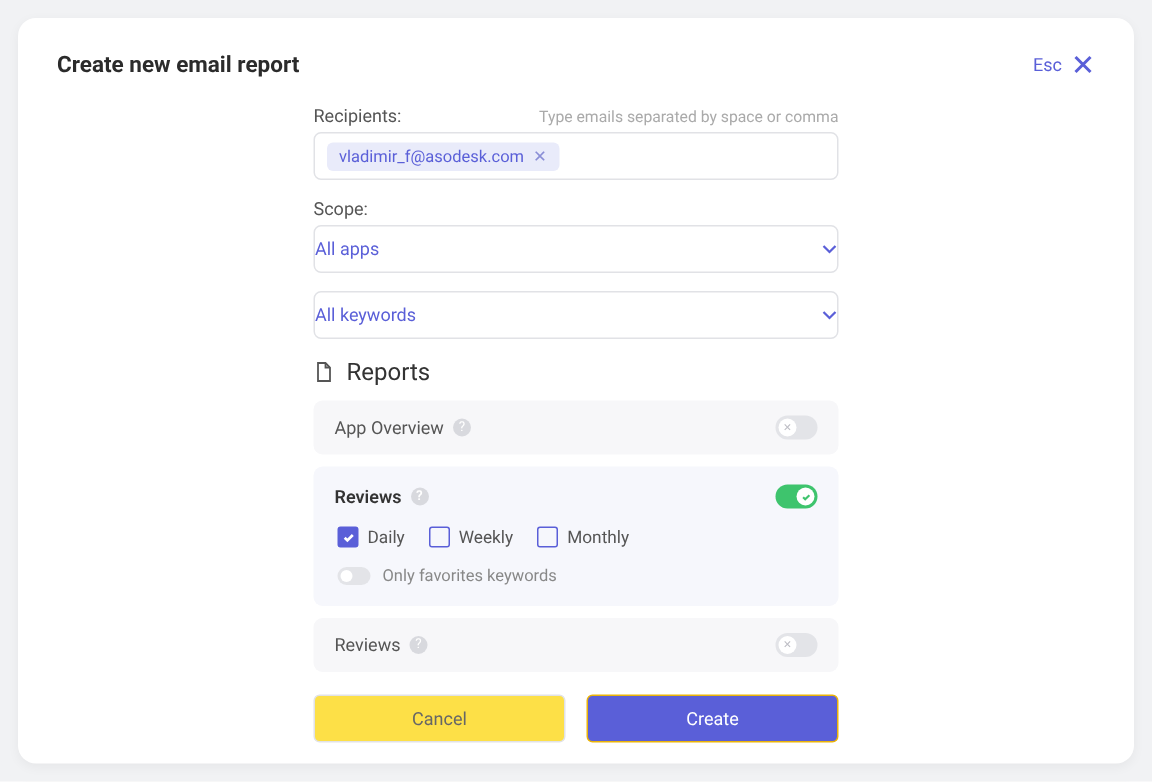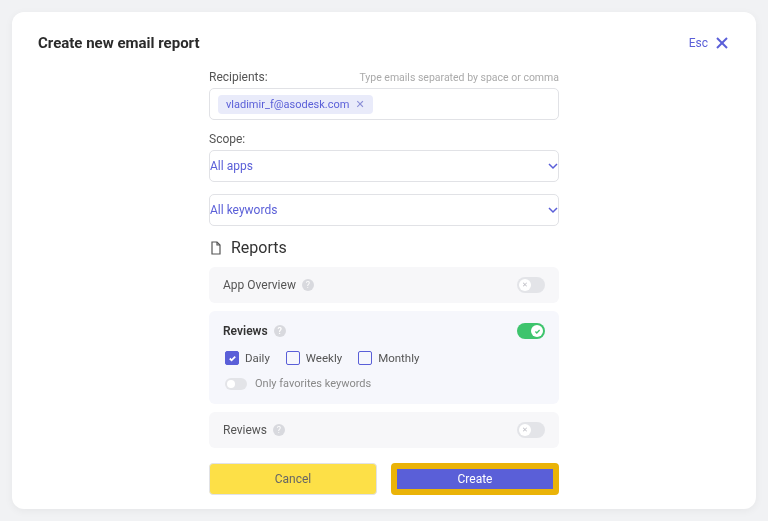--- a/index.html
+++ b/index.html
@@ -246,21 +246,21 @@
       align-items: center;
       justify-content: center;
     }
     .btn-cancel {
       background: #fde047;
       border: 1px solid #e1e2e6;
       color: #666;
     }
     .btn-create {
       background: #5a5fd8;
-      border: 6px solid #eab308;
+      border: 1px solid #eab308;
       color: #fff;
       align-items: center;
     }
   </style>
 </head>
 <body>
 
 <div class="outer">
   <div class="modal">
     <div class="header">

